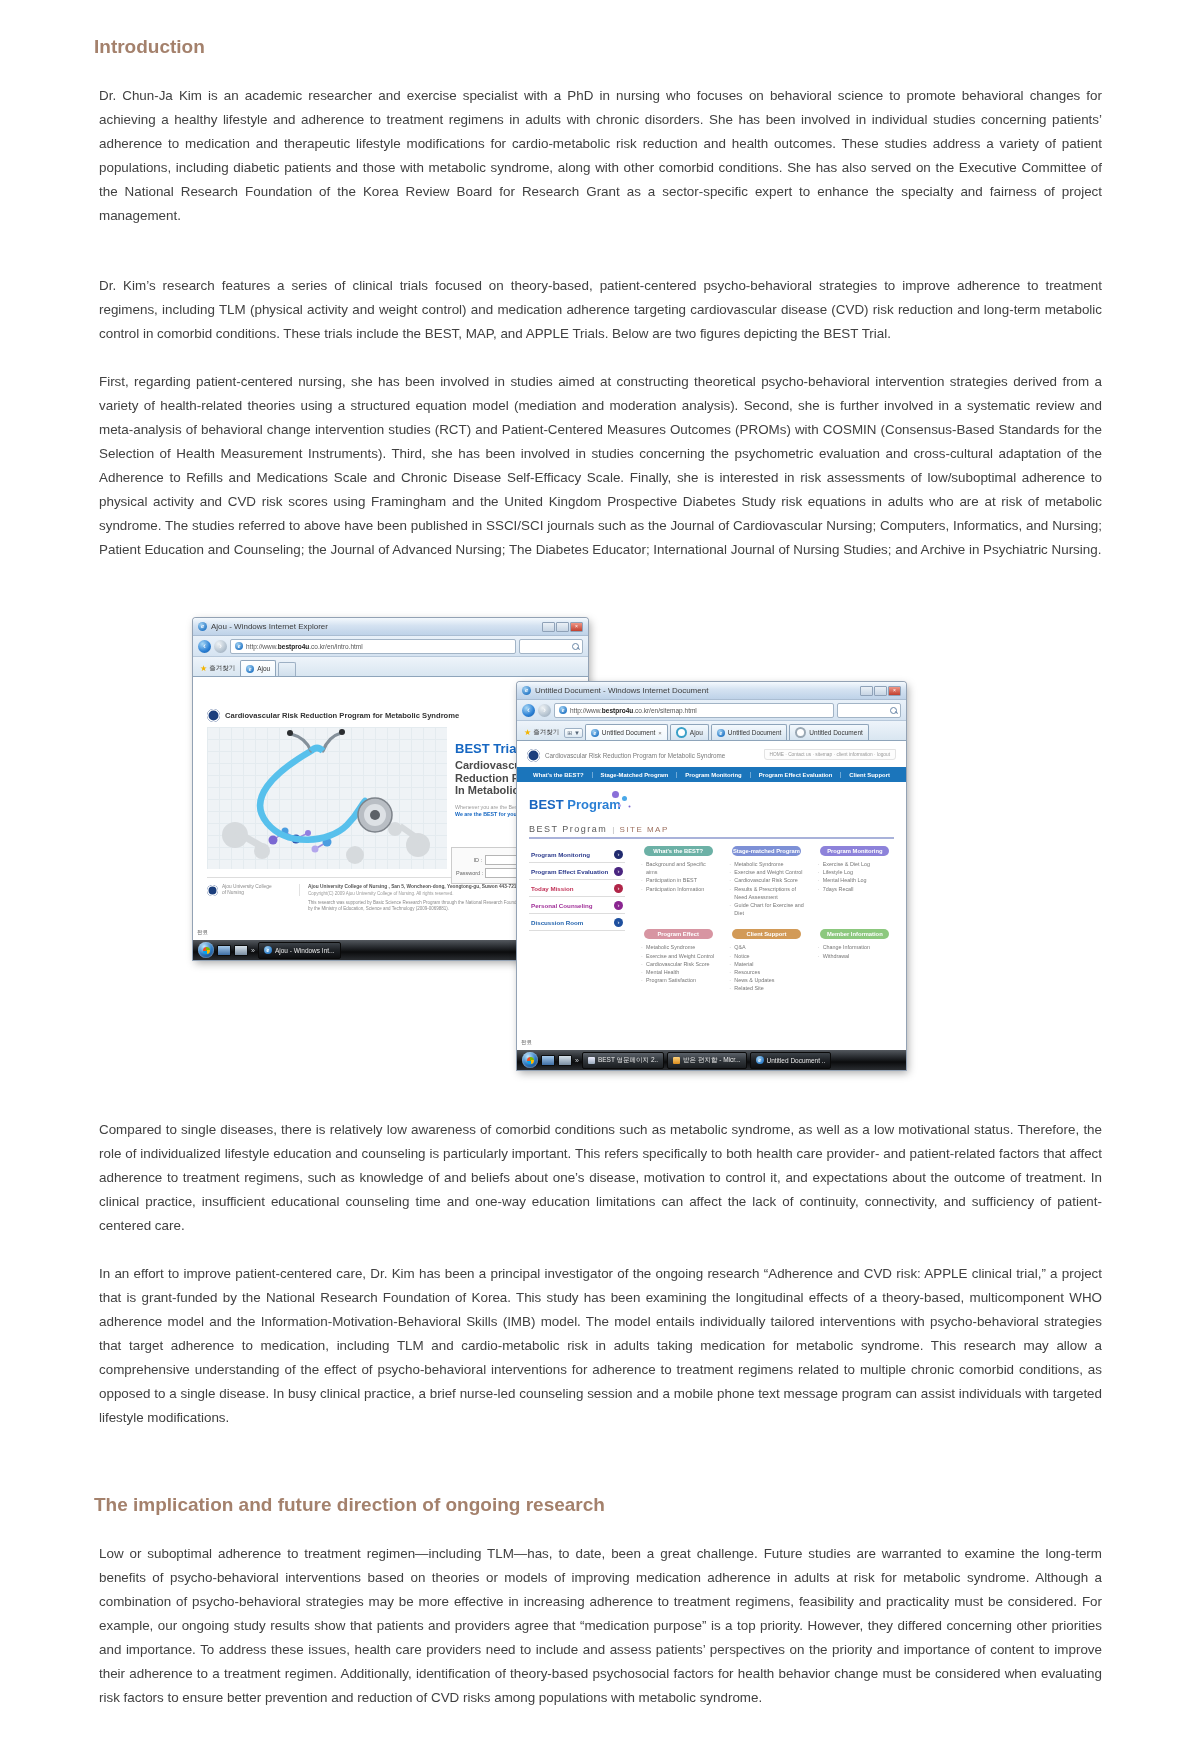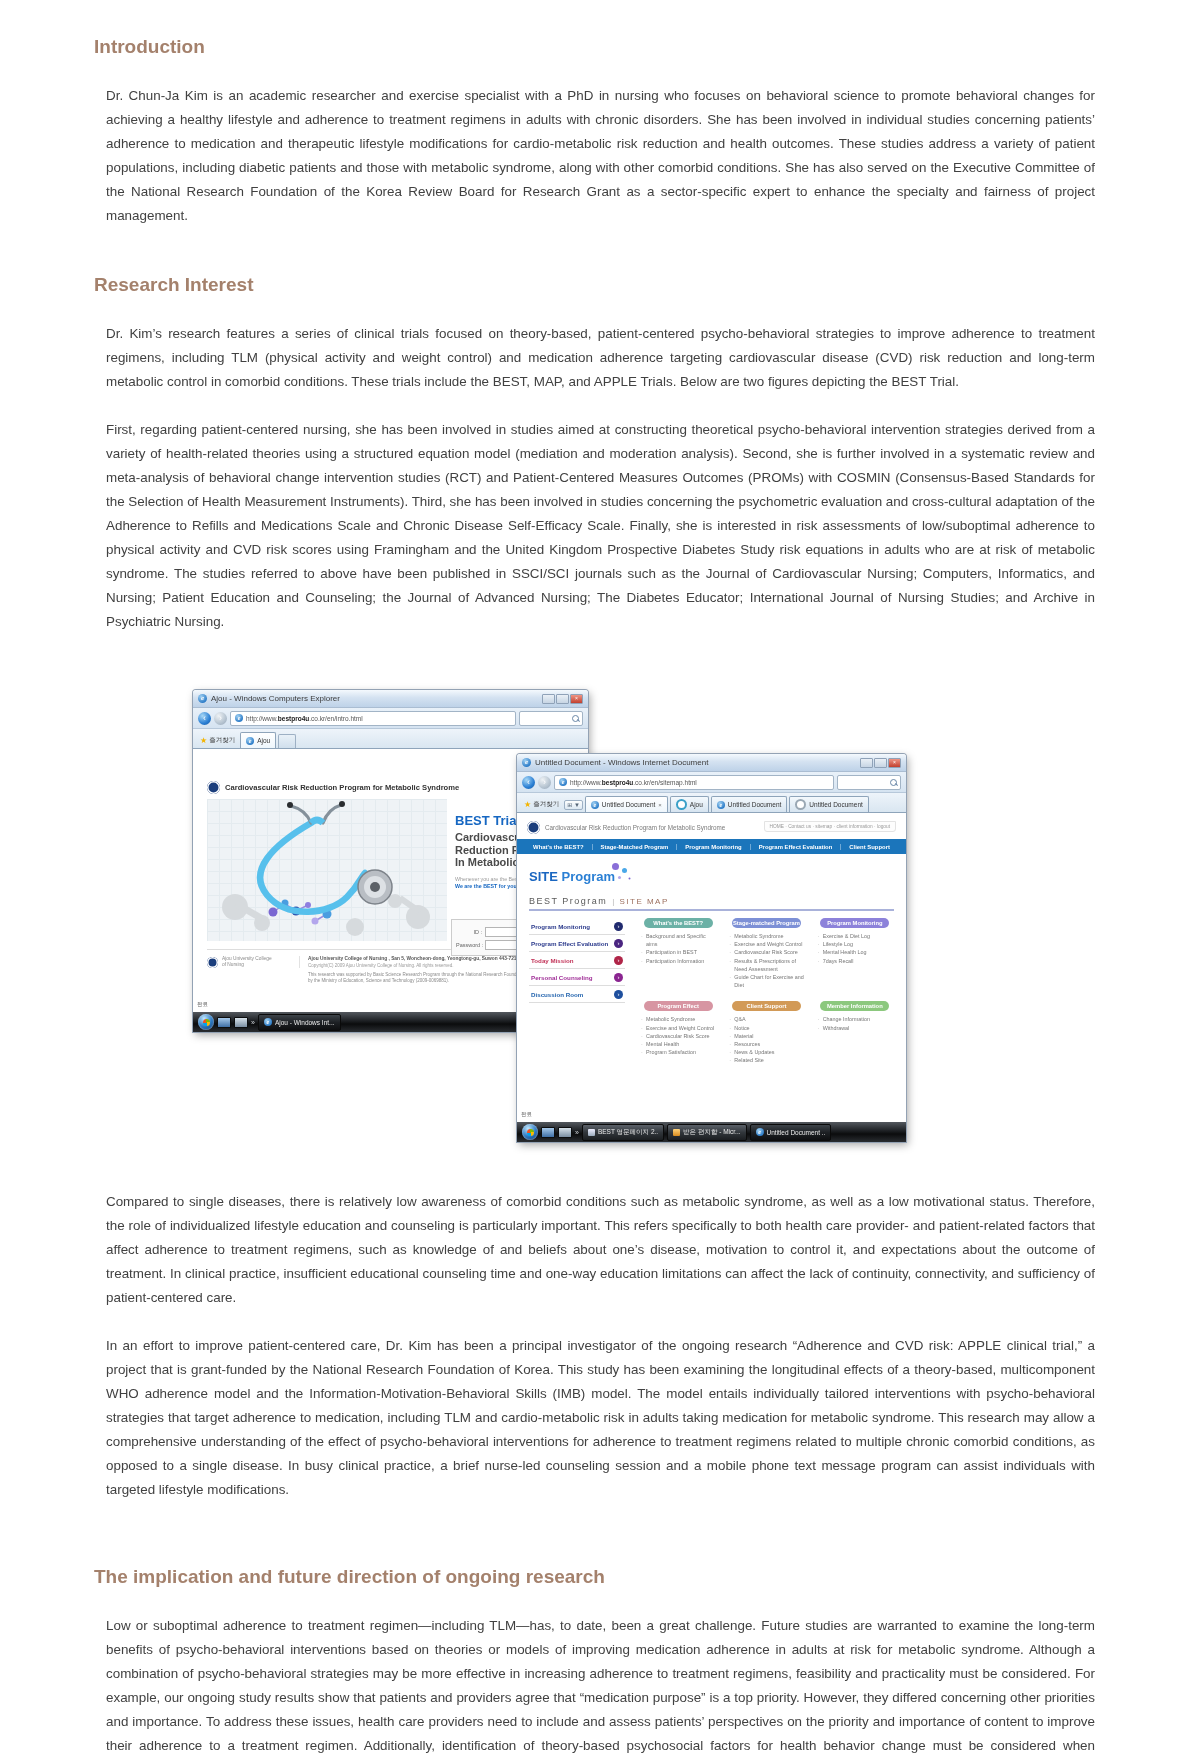--- a/index.html
+++ b/index.html
@@ -1,20 +1,20 @@
 <!DOCTYPE html>
 <html><head>
 <meta charset="utf-8">
 <style>
   html,body{margin:0;padding:0;background:#fff;}
   .page{position:relative;width:1137px;height:1754px;background:#fff;overflow:hidden;
         font-family:"Liberation Sans","DejaVu Sans",sans-serif;}
   .content{position:absolute;left:94px;top:36px;width:1013px;}
   h2.sec-title{font-size:19px;font-weight:700;color:#a4816c;margin:0 0 26px;}
-  .sec p{font-size:13.4px;line-height:24px;text-align:justify;color:#414141;margin:0 12px 24px;}
+  .sec p{font-size:13.4px;line-height:24px;text-align:justify;color:#414141;margin:0 5px 24px;}
   .mt46{margin-top:46px;} .mt64{margin-top:64px;}
 
   
   .figures{position:relative;height:450px;margin:56px 0 50px;}
   .win{position:absolute;background:#fff;border-radius:3px 3px 0 0;
        box-shadow:0 0 0 1px #93a2b4,2px 3px 8px rgba(0,0,0,.35);}
   .win1{left:99px;top:0;width:395px;}
   .win2{left:423px;top:64px;width:389px;}
 
   
@@ -173,31 +173,30 @@
 
 <div class="page">
 <main class="content">
 
   <section class="sec">
     <h2 class="sec-title">Introduction</h2>
     <p>Dr. Chun-Ja Kim is an academic researcher and exercise specialist with a PhD in nursing who focuses on behavioral science to promote behavioral changes for achieving a healthy lifestyle and adherence to treatment regimens in adults with chronic disorders. She has been involved in individual studies concerning patients’ adherence to medication and therapeutic lifestyle modifications for cardio-metabolic risk reduction and health outcomes. These studies address a variety of patient populations, including diabetic patients and those with metabolic syndrome, along with other comorbid conditions. She has also served on the Executive Committee of the National Research Foundation of the Korea Review Board for Research Grant as a sector-specific expert to enhance the specialty and fairness of project management.</p>
   </section>
 
   <section class="sec mt46">
-    <h2 class="sec-title">Research Interest</h2>
     <p>Dr. Kim’s research features a series of clinical trials focused on theory-based, patient-centered psycho-behavioral strategies to improve adherence to treatment regimens, including TLM (physical activity and weight control) and medication adherence targeting cardiovascular disease (CVD) risk reduction and long-term metabolic control in comorbid conditions. These trials include the BEST, MAP, and APPLE Trials. Below are two figures depicting the BEST Trial.</p>
     <p>First, regarding patient-centered nursing, she has been involved in studies aimed at constructing theoretical psycho-behavioral intervention strategies derived from a variety of health-related theories using a structured equation model (mediation and moderation analysis). Second, she is further involved in a systematic review and meta-analysis of behavioral change intervention studies (RCT) and Patient-Centered Measures Outcomes (PROMs) with COSMIN (Consensus-Based Standards for the Selection of Health Measurement Instruments). Third, she has been involved in studies concerning the psychometric evaluation and cross-cultural adaptation of the Adherence to Refills and Medications Scale and Chronic Disease Self-Efficacy Scale. Finally, she is interested in risk assessments of low/suboptimal adherence to physical activity and CVD risk scores using Framingham and the United Kingdom Prospective Diabetes Study risk equations in adults who are at risk of metabolic syndrome. The studies referred to above have been published in SSCI/SCI journals such as the Journal of Cardiovascular Nursing; Computers, Informatics, and Nursing; Patient Education and Counseling; the Journal of Advanced Nursing; The Diabetes Educator; International Journal of Nursing Studies; and Archive in Psychiatric Nursing.</p>
   </section>
 
   <div class="figures">
 
     <div class="win win1">
       <div class="tbar">
         <span class="ie-ico">e</span>
-        <span class="ttl">Ajou - Windows Computers Explorer</span>
+        <span class="ttl">Ajou - Windows Internet Explorer</span>
         <span class="winbtns">
           <span class="winbtn"></span>
           <span class="winbtn"></span>
           <span class="winbtn close">×</span>
         </span>
       </div>
       <div class="abar">
         <span class="navbtn back">‹</span>
         <span class="navbtn fwd">›</span>
         <span class="afield">
@@ -373,21 +372,21 @@
         <div class="p2nav">
           <span class="ni">What's the BEST?</span>
           <span class="ni">Stage-Matched Program</span>
           <span class="ni">Program Monitoring</span>
           <span class="ni">Program Effect Evaluation</span>
           <span class="ni">Client Support</span>
         </div>
         <div class="p2main">
           <div class="heroRow">
             <span class="bestlogo">
-              <span class="bl-best">SITE</span>
+              <span class="bl-best">BEST</span>
               <span class="bl-prog">Program</span>
               <span class="bl-dots"></span>
             </span>
           </div>
           <div class="smtitle">
             <span class="smt-main">BEST Program</span>
             <span class="smt-div">|</span>
             <span class="smt-sub">SITE MAP</span>
           </div>
           <div class="smbody">

